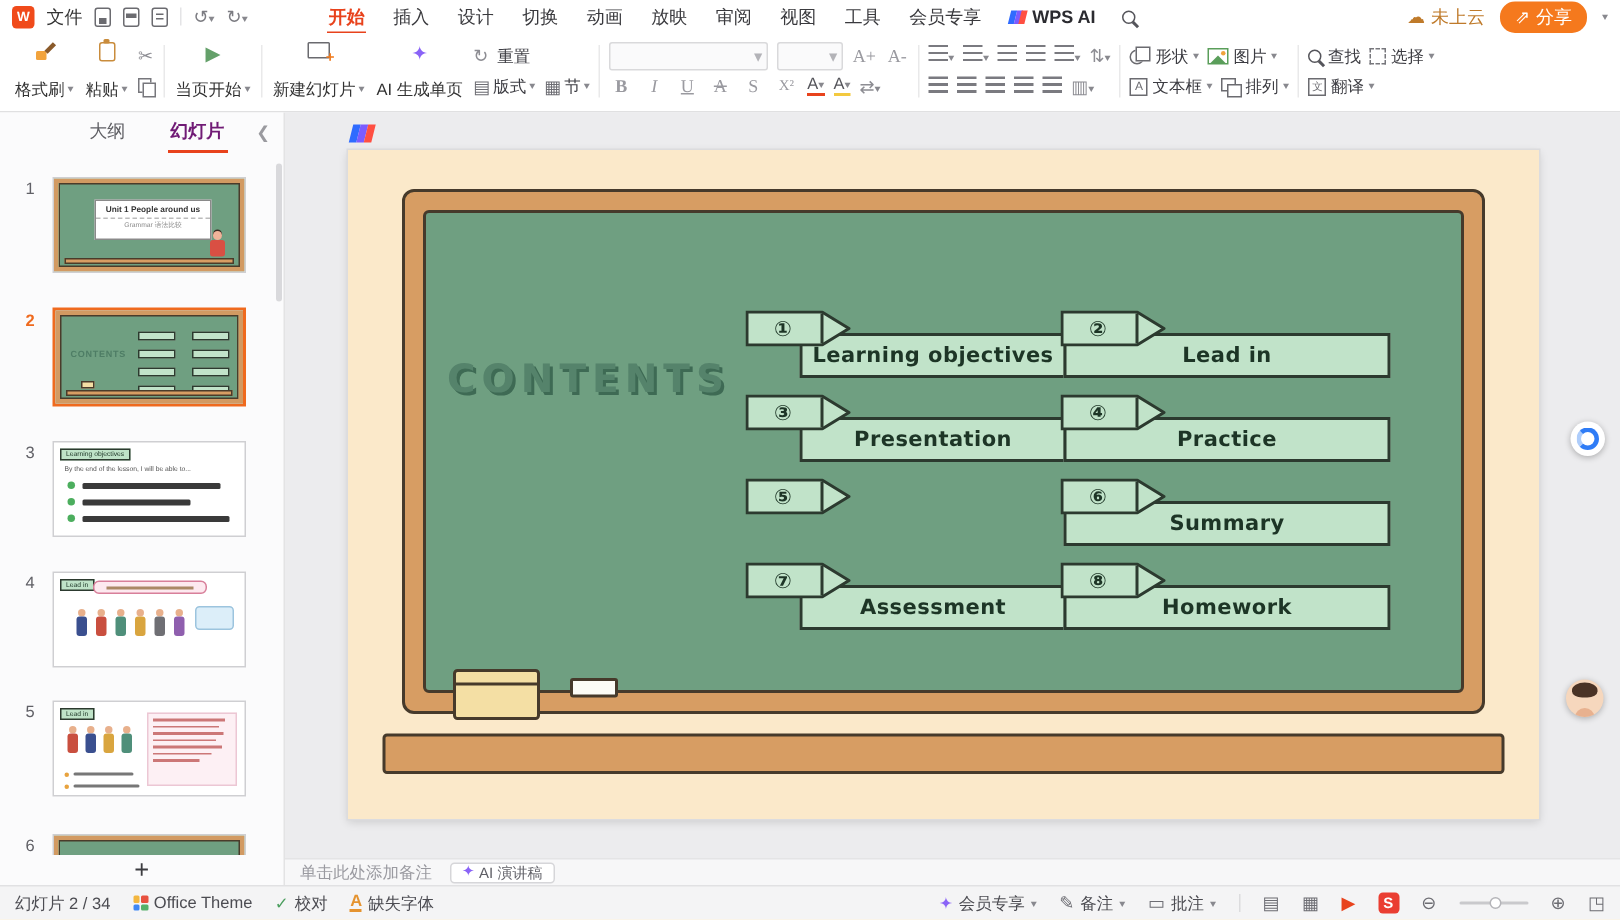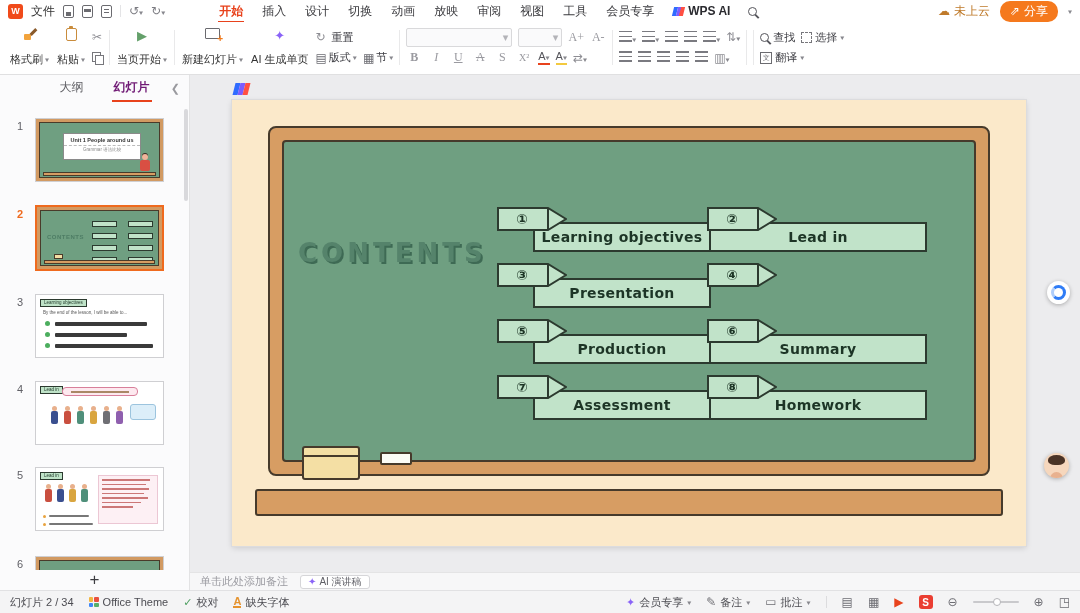--- a/index.html
+++ b/index.html
@@ -333,20 +333,46 @@
     <div class="rrow">
       <span><span class="lns"></span></span>
       <span><span class="lns"></span></span>
       <span><span class="lns"></span></span>
       <span><span class="lns"></span></span>
       <span><span class="lns"></span></span>
       <span class="gic">▥<i class="car">▾</i></span>
     </div>
   </div>
   <span class="gsep"></span>
+  <div class="rcol">
+    <div class="rrow">
+      <span style="display:flex;align-items:center;gap:3px;">
+        <span class="shp"></span>
+        <span>形状</span>
+          <i class="car">▾</i>
+      </span>
+      <span style="display:flex;align-items:center;gap:3px;">
+        <span class="pic"></span>
+        <span>图片</span>
+          <i class="car">▾</i>
+      </span>
+    </div>
+    <div class="rrow">
+      <span style="display:flex;align-items:center;gap:3px;">
+        <span class="tbx"></span>
+        <span>文本框</span>
+          <i class="car">▾</i>
+      </span>
+      <span style="display:flex;align-items:center;gap:3px;">
+        <span class="arr"></span>
+        <span>排列</span>
+          <i class="car">▾</i>
+      </span>
+    </div>
+  </div>
   <span class="gsep"></span>
   <div class="rcol">
     <div class="rrow">
       <span style="display:flex;align-items:center;gap:4px;">
         <span class="mag"></span>
         <span>查找</span>
       </span>
       <span style="display:flex;align-items:center;gap:3px;">
         <span class="dsq"></span>
         <span>选择</span>
@@ -510,39 +536,39 @@
               <polygon points="1,1 51,1 69,12 51,23 1,23" fill="#c1e3c9" stroke="#2c3a2f" stroke-width="2"></polygon>
               <line x1="51" y1="2" x2="51" y2="22" stroke="#2c3a2f" stroke-width="2"></line>
             </svg>
           <span class="tagnum">②</span>
         </div>
       </div>
       <div class="row" style="top:56px;">
         <div class="bx bx-l">
             <span>Presentation</span>
           </div>
+        <div class="bx bx-r">
+            <span>Practice</span>
+          </div>
         <div class="tag tag-l">
           <svg viewBox="0 0 70 24">
               <polygon points="1,1 51,1 69,12 51,23 1,23" fill="#c1e3c9" stroke="#2c3a2f" stroke-width="2"></polygon>
               <line x1="51" y1="2" x2="51" y2="22" stroke="#2c3a2f" stroke-width="2"></line>
             </svg>
           <span class="tagnum">③</span>
         </div>
         <div class="tag tag-r">
           <svg viewBox="0 0 70 24">
               <polygon points="1,1 51,1 69,12 51,23 1,23" fill="#c1e3c9" stroke="#2c3a2f" stroke-width="2"></polygon>
               <line x1="51" y1="2" x2="51" y2="22" stroke="#2c3a2f" stroke-width="2"></line>
             </svg>
           <span class="tagnum">④</span>
         </div>
       </div>
       <div class="row" style="top:112px;">
-        <div class="bx bx-l">
-            <span>Production</span>
-          </div>
         <div class="bx bx-r">
             <span>Summary</span>
           </div>
         <div class="tag tag-l">
           <svg viewBox="0 0 70 24">
               <polygon points="1,1 51,1 69,12 51,23 1,23" fill="#c1e3c9" stroke="#2c3a2f" stroke-width="2"></polygon>
               <line x1="51" y1="2" x2="51" y2="22" stroke="#2c3a2f" stroke-width="2"></line>
             </svg>
           <span class="tagnum">⑤</span>
         </div>

